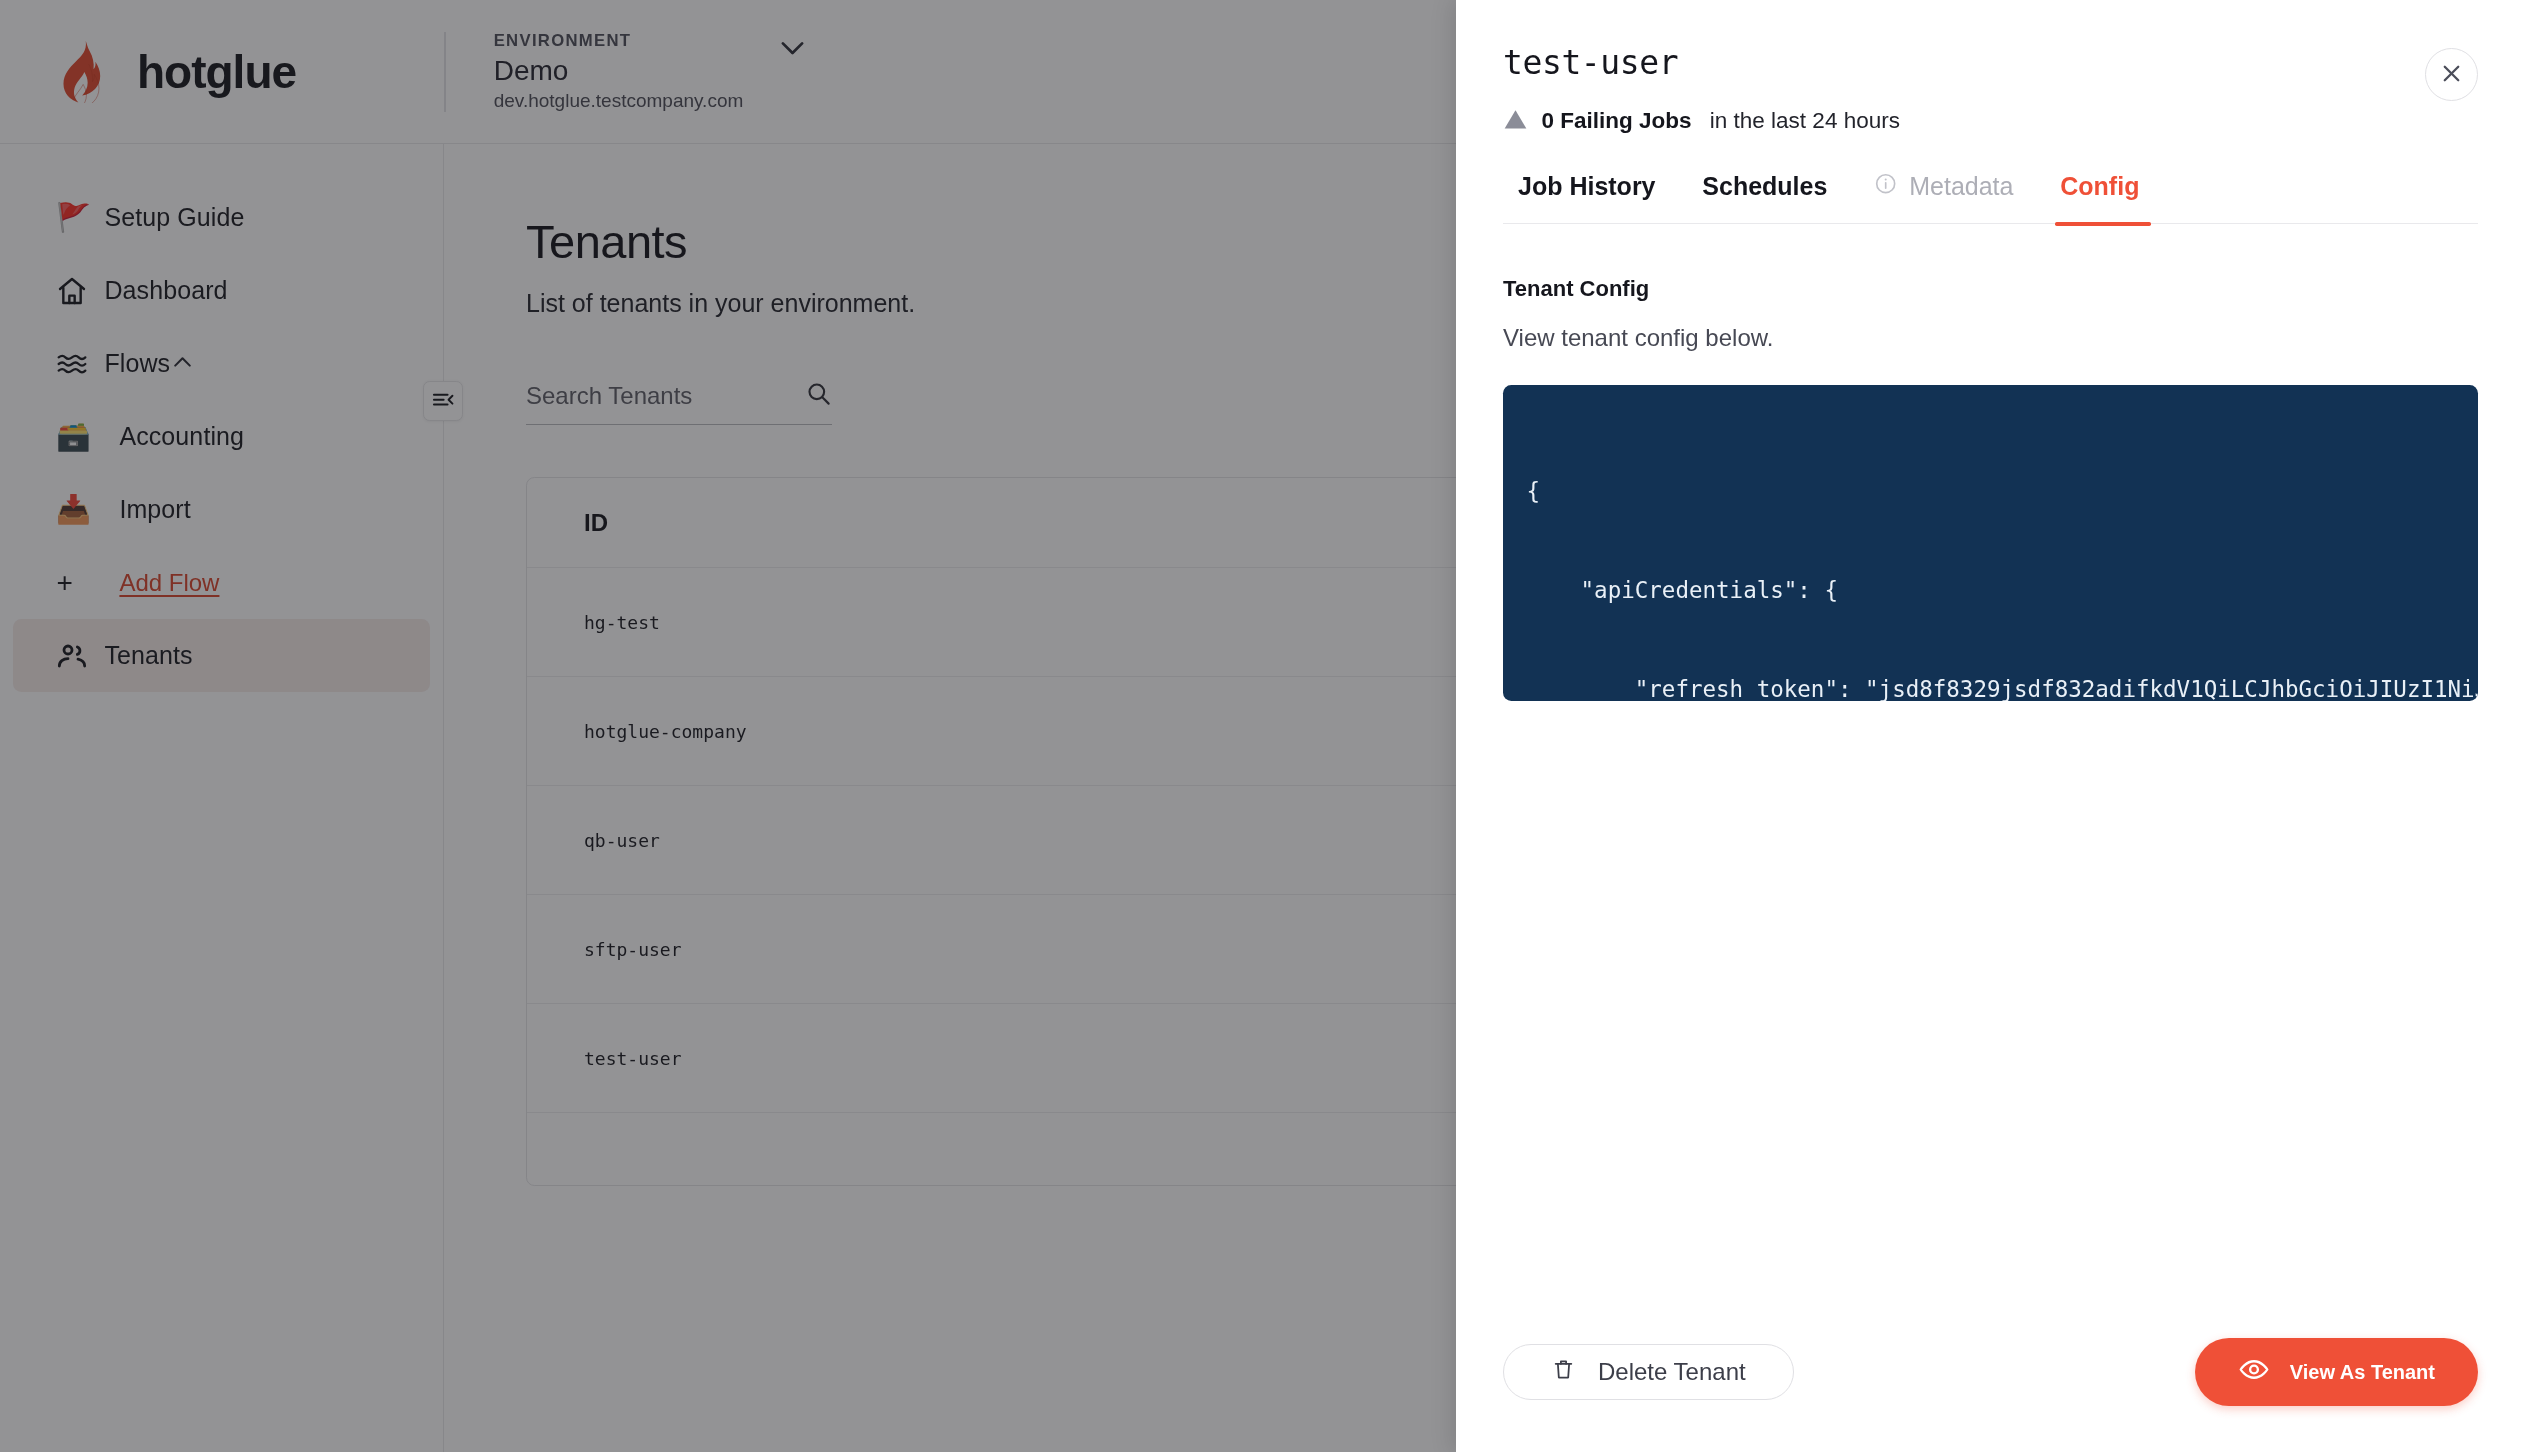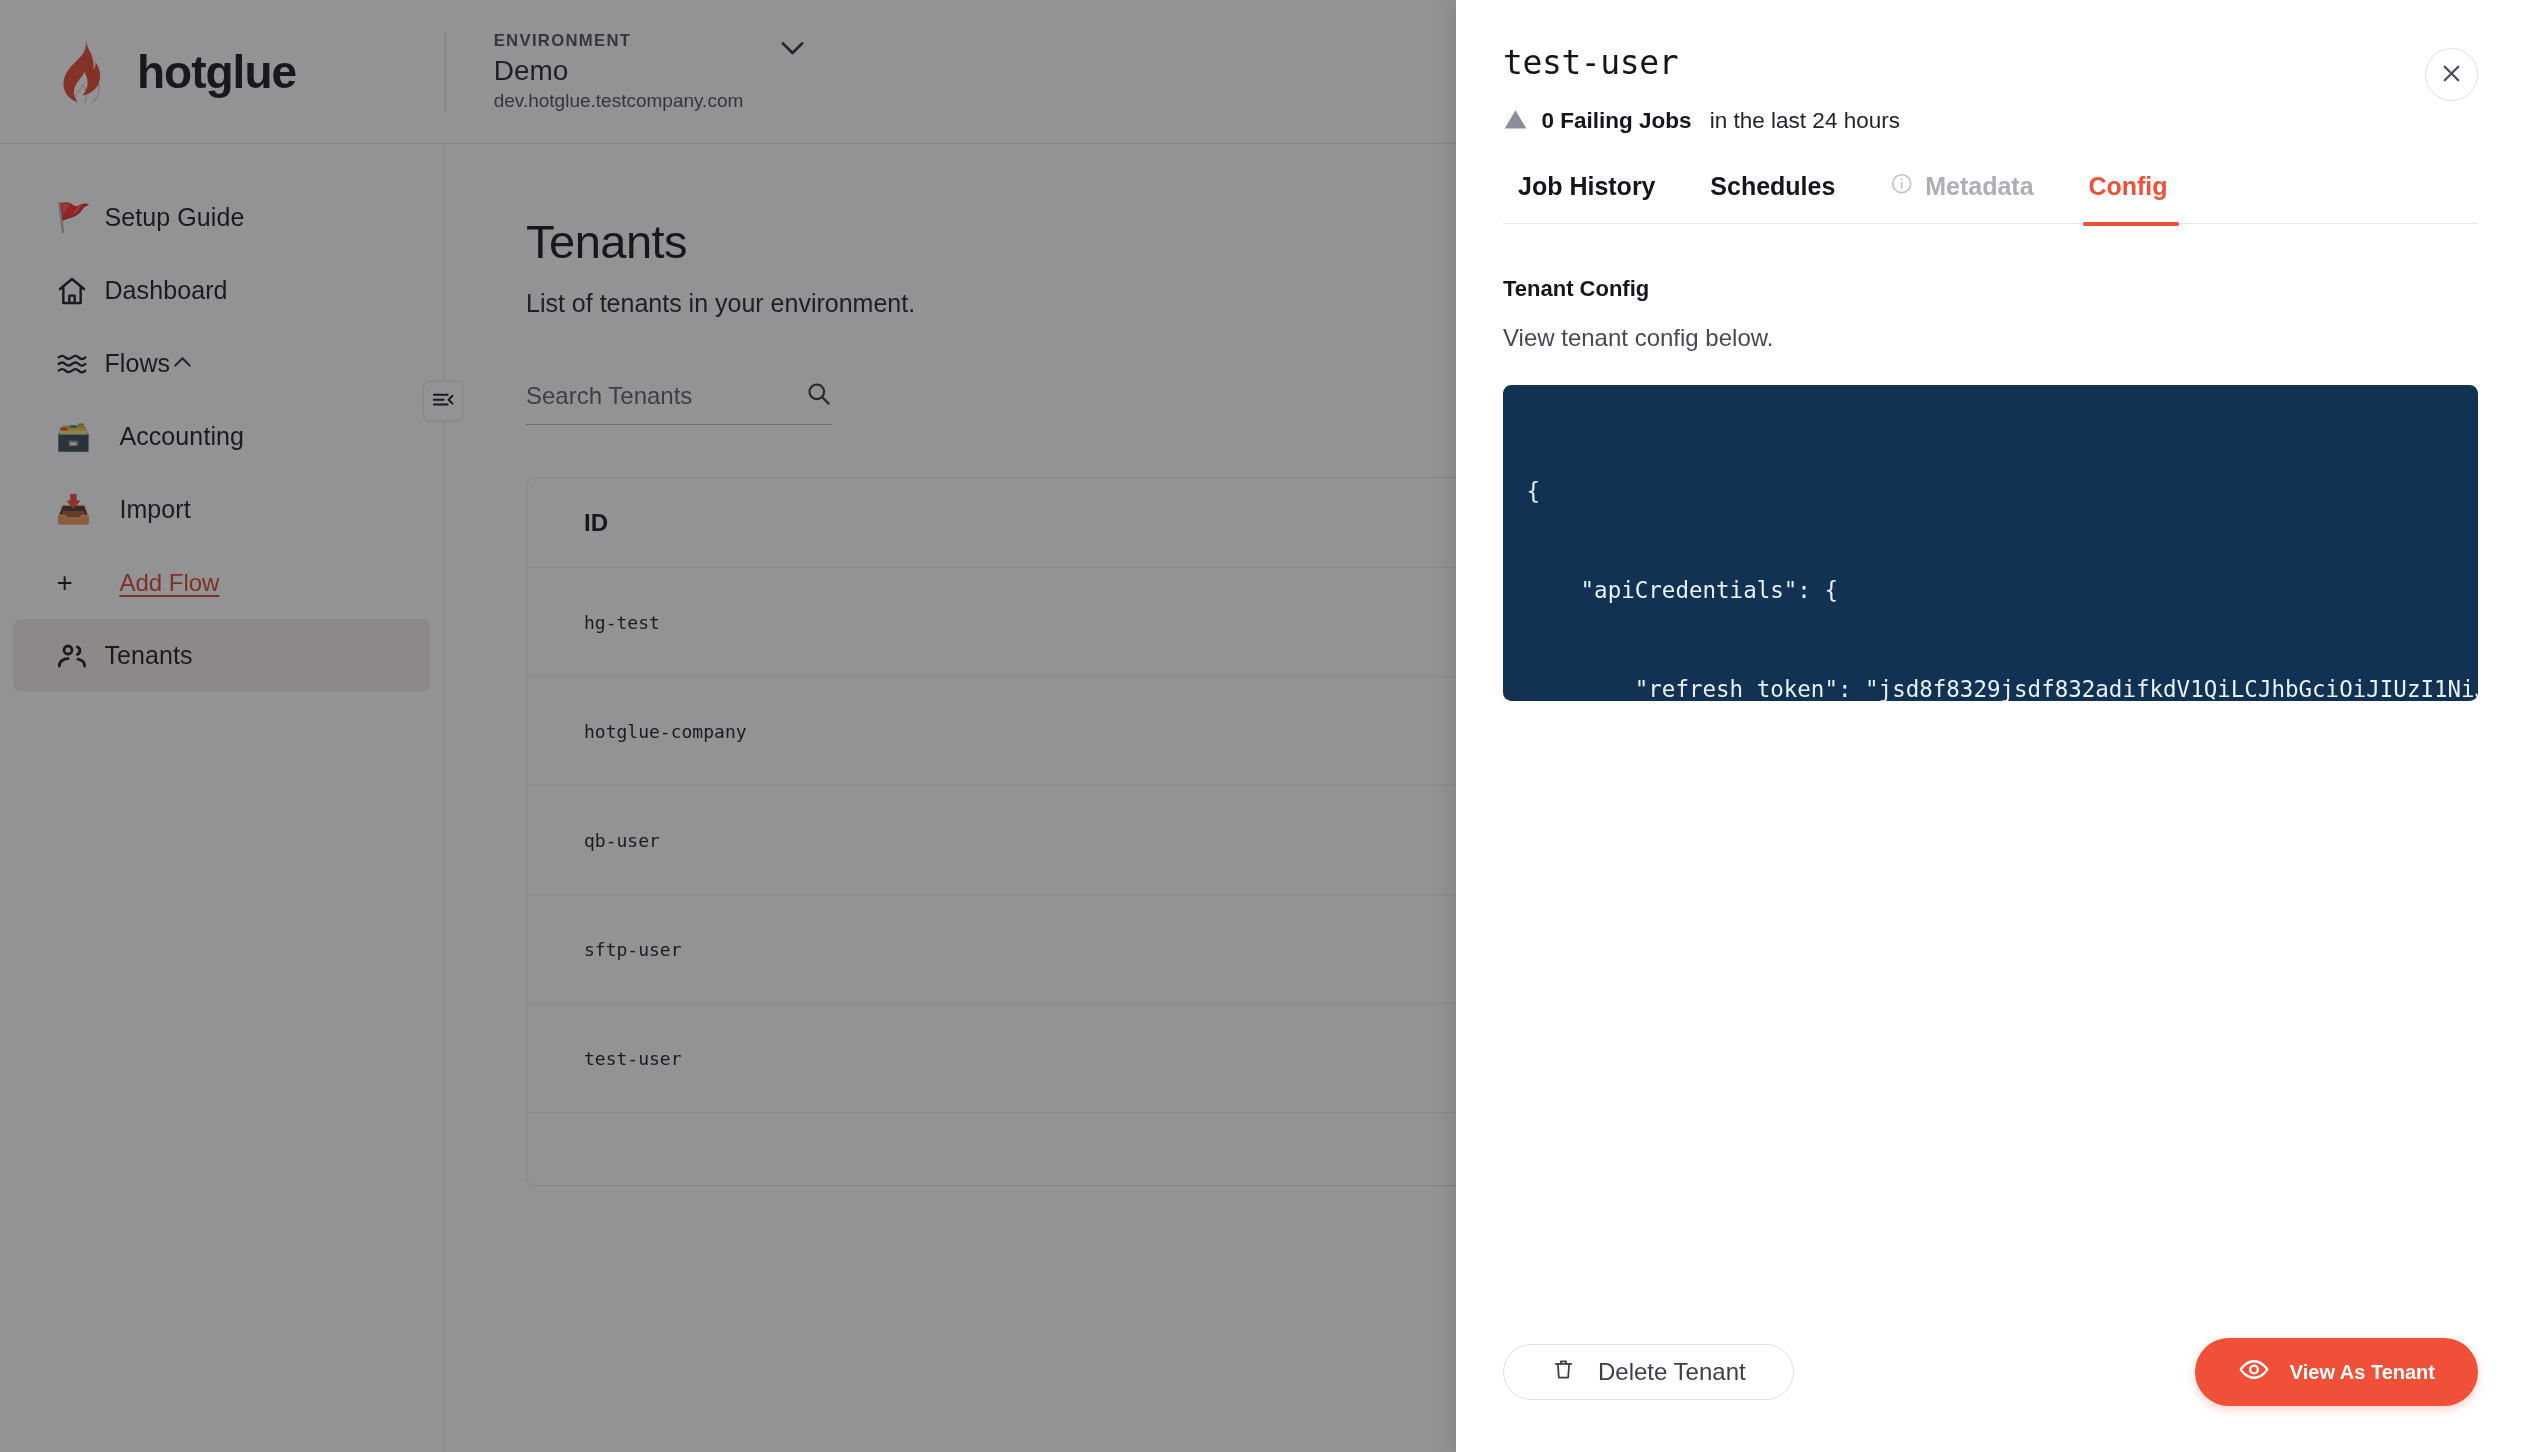--- a/index.html
+++ b/index.html
@@ -283,36 +283,36 @@
     align-items: center;
     justify-content: center;
     cursor: pointer;
   }
   .close-btn svg { width: 27px; height: 27px; color: #4b4d5a; }
 
   .tabs {
     margin: 37px 47px 0 47px;
     display: flex;
     align-items: flex-end;
-    gap: 8px;
+    gap: 0;
     border-bottom: 1.7px solid #e9e9ec;
   }
   .tab {
     display: flex;
     align-items: center;
     gap: 11.7px;
     padding: 0 23.4px 22px 23.4px;
     font-size: 25px;
     font-weight: 700;
     color: #15161d;
     cursor: pointer;
     position: relative;
   }
   .tab:first-child { padding-left: 15px; }
-  .tab.disabled { color: #adaeb6; font-weight: 700; }
+  .tab.disabled { color: #adaeb6; font-weight: 400; }
   .tab.disabled .info-ico { color: #c1c2c9; }
   .tab.active { color: #ef5037; }
   .tab.active::after {
     content: "";
     position: absolute;
     left: 18.4px;
     right: 11.7px;
     bottom: -2.5px;
     height: 4.2px;
     background: #ef5037;

